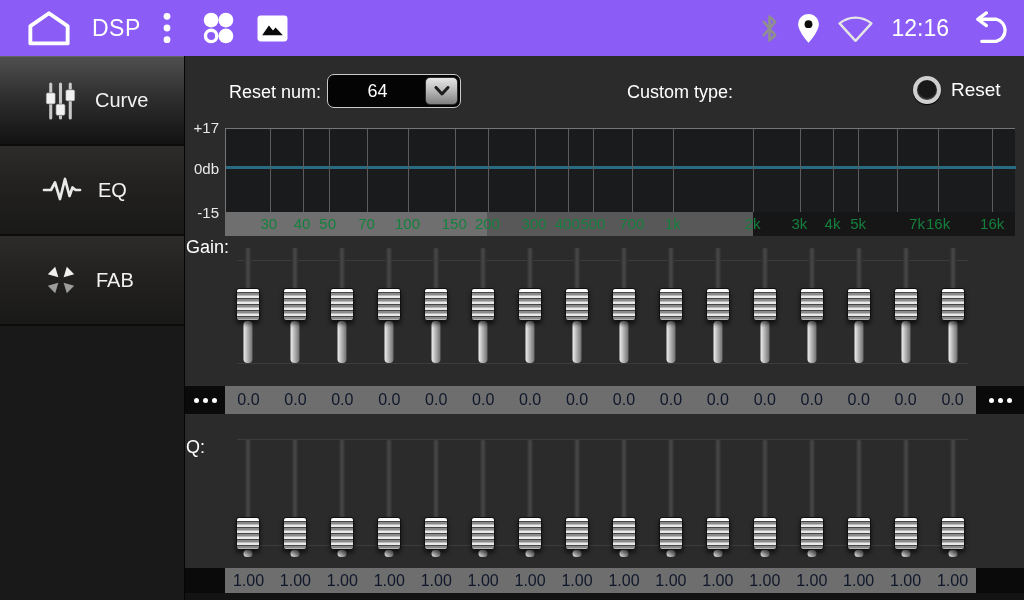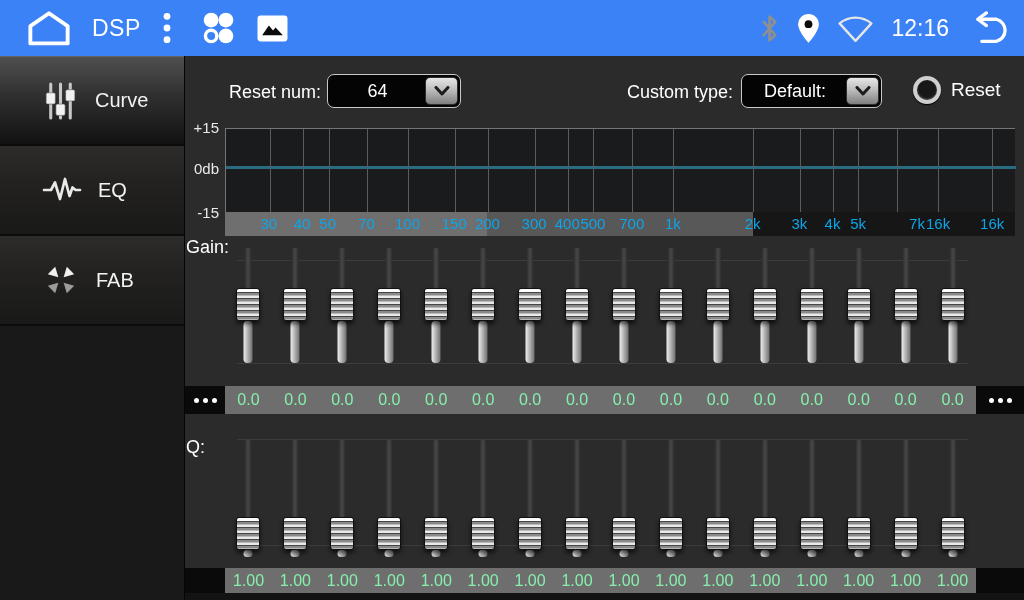--- a/index.html
+++ b/index.html
@@ -1,20 +1,20 @@
 <!DOCTYPE html>
 <html><head>
 <meta charset="utf-8">
 <style>
   html,body{margin:0;padding:0;background:#000;}
   #app{position:relative;width:1024px;height:600px;overflow:hidden;
        font-family:"Liberation Sans",sans-serif;background:#2b2b2b;color:#fff;
        -webkit-font-smoothing:antialiased;}
   
-  #topbar{position:absolute;left:0;top:0;width:1024px;height:56px;background:#3b82f6;
+  #topbar{position:absolute;left:0;top:0;width:1024px;height:56px;background:#8b5cf6;
           display:flex;align-items:center;}
   .tb-left{display:flex;align-items:center;gap:20px;padding-left:26px;}
   .tb-right{display:flex;align-items:center;gap:17px;margin-left:auto;padding-right:12px;}
   .tb-title{font-size:23px;color:#fff;letter-spacing:.5px;}
   .tb-time{font-size:23px;color:#fff;}
   .icon{display:flex;align-items:center;justify-content:center;}
   
   #sidebar{position:absolute;left:0;top:56px;width:185px;height:544px;background:#191919;
            border-right:1px solid #050505;box-sizing:border-box;}
   .side-item{height:90px;display:flex;align-items:center;gap:16px;padding-left:42px;
@@ -37,38 +37,38 @@
          box-shadow:inset 0 -1px 2px #555, 0 1px 1px #000;background:#181818;}
   #reset .lbl{font-size:19px;color:#fff;text-align:right;}
   
   .ylab{position:absolute;width:36px;text-align:right;font-size:15px;color:#e9e9e9;}
   #plot{position:absolute;left:225px;top:128px;width:790px;height:84px;background:#1a1b1d;
         border-top:1px solid #757575;border-left:1px solid #757575;box-sizing:border-box;}
   .vline{position:absolute;top:0;bottom:0;width:1px;background:#5c5c5c;}
   #curve-line{position:absolute;left:0;width:790px;top:37px;height:3px;}
   #freq-strip{position:absolute;left:225px;top:212px;width:790px;height:24px;background:#161616;overflow:hidden;}
   .seg{position:absolute;top:0;bottom:0;}
-  .ftick{position:absolute;top:0;line-height:24px;font-size:15px;color:#0ea5e9;transform:translateX(-50%);}
+  .ftick{position:absolute;top:0;line-height:24px;font-size:15px;color:#15803d;transform:translateX(-50%);}
   
   .sec-label{position:absolute;font-size:18px;color:#fff;}
   .slider-row{position:absolute;left:225px;width:751px;display:flex;}
   .guide{position:absolute;left:12px;right:8px;height:1px;background:#3c3c3c;}
   .scell{flex:1;position:relative;}
   .track-top{position:absolute;left:50%;transform:translateX(-50%);width:7px;border-radius:3px;
              background:linear-gradient(90deg,#2c2c2c,#484848,#2c2c2c);}
   .stem{position:absolute;left:50%;transform:translateX(-50%);width:9px;border-radius:4px;
         background:linear-gradient(90deg,#efefef,#b5b5b5 45%,#6f6f6f);}
   .thumb{position:absolute;left:50%;transform:translateX(-50%);width:24px;height:33px;border-radius:3px;
          border:1px solid #101010;box-sizing:border-box;cursor:pointer;
          background:linear-gradient(180deg,rgba(255,255,255,.95) 0 3px,rgba(255,255,255,0) 3px),
            repeating-linear-gradient(180deg,#b9b9b9 0 1.5px,#e9e9e9 1.5px 3px,#454545 3px 4.5px,#8a8a8a 4.5px 6px);
          box-shadow:0 3px 4px rgba(0,0,0,.6);}
   
   .val-strip{position:absolute;left:225px;width:751px;background:#6e6e6e;display:flex;}
-  .vcell{flex:1;text-align:center;color:#86efac;}
+  .vcell{flex:1;text-align:center;color:#0f172a;}
   .more-btn{position:absolute;background:#0a0a0a;display:flex;align-items:center;justify-content:center;gap:4px;cursor:pointer;}
   .more-btn i{width:5px;height:5px;border-radius:50%;background:#fff;}
   #bottom-bar{position:absolute;left:185px;top:593px;width:839px;height:7px;background:#131313;}
 </style>
 </head>
 <body>
 
 <div id="app">
 
   <div id="topbar">
@@ -166,34 +166,26 @@
   <span class="ctl-label" style="left:229px;top:82px;">Reset num:</span>
   <div class="dropdown" style="left:327px;top:74px;width:134px;">
     <span class="dd-value">64</span>
     <span class="dd-btn">
       <svg width="16" height="10" viewBox="0 0 16 10">
           <path d="M2 1.5 L8 8 L14 1.5" fill="none" stroke="#1d1d1d" stroke-width="3" stroke-linecap="round" stroke-linejoin="round"></path>
         </svg>
     </span>
   </div>
   <span class="ctl-label" style="left:627px;top:82px;">Custom type:</span>
-  <div class="dropdown" style="left:741px;top:74px;width:141px;">
-    <span class="dd-value">Default:</span>
-    <span class="dd-btn">
-      <svg width="16" height="10" viewBox="0 0 16 10">
-          <path d="M2 1.5 L8 8 L14 1.5" fill="none" stroke="#1d1d1d" stroke-width="3" stroke-linecap="round" stroke-linejoin="round"></path>
-        </svg>
-    </span>
-  </div>
   <div id="reset">
     <span class="radio"></span>
     <span class="lbl">Reset</span>
   </div>
 
-  <span class="ylab" style="left:183px;top:119px;">+15</span>
+  <span class="ylab" style="left:183px;top:119px;">+17</span>
   <span class="ylab" style="left:183px;top:160px;">0db</span>
   <span class="ylab" style="left:183px;top:204px;">-15</span>
   <div id="plot">
     <div id="curve-line" style="background: rgb(42, 107, 132);"></div>
   <div class="vline" style="left: 5.55244%;"></div>
       <div class="vline" style="left: 9.74744%;"></div>
       <div class="vline" style="left: 13.0013%;"></div>
       <div class="vline" style="left: 17.9078%;"></div>
       <div class="vline" style="left: 23.1088%;"></div>
       <div class="vline" style="left: 29.0214%;"></div>

